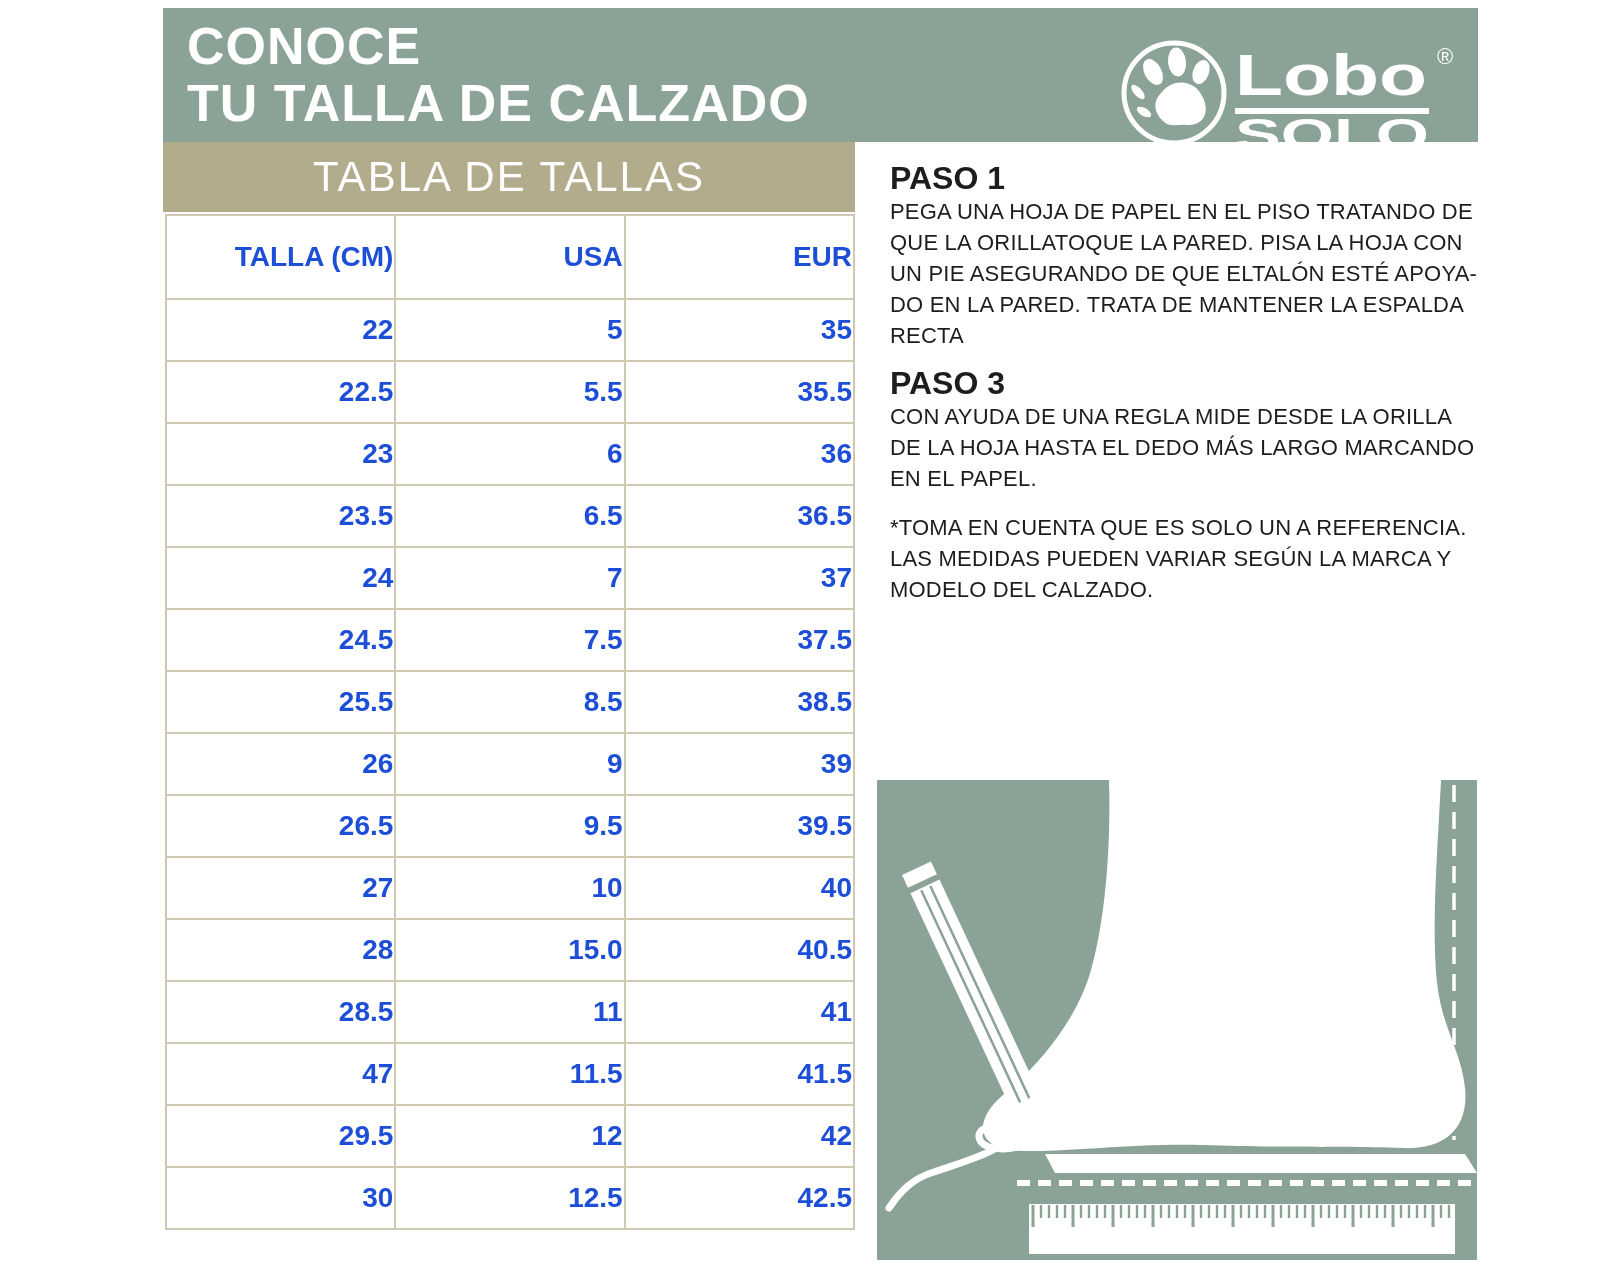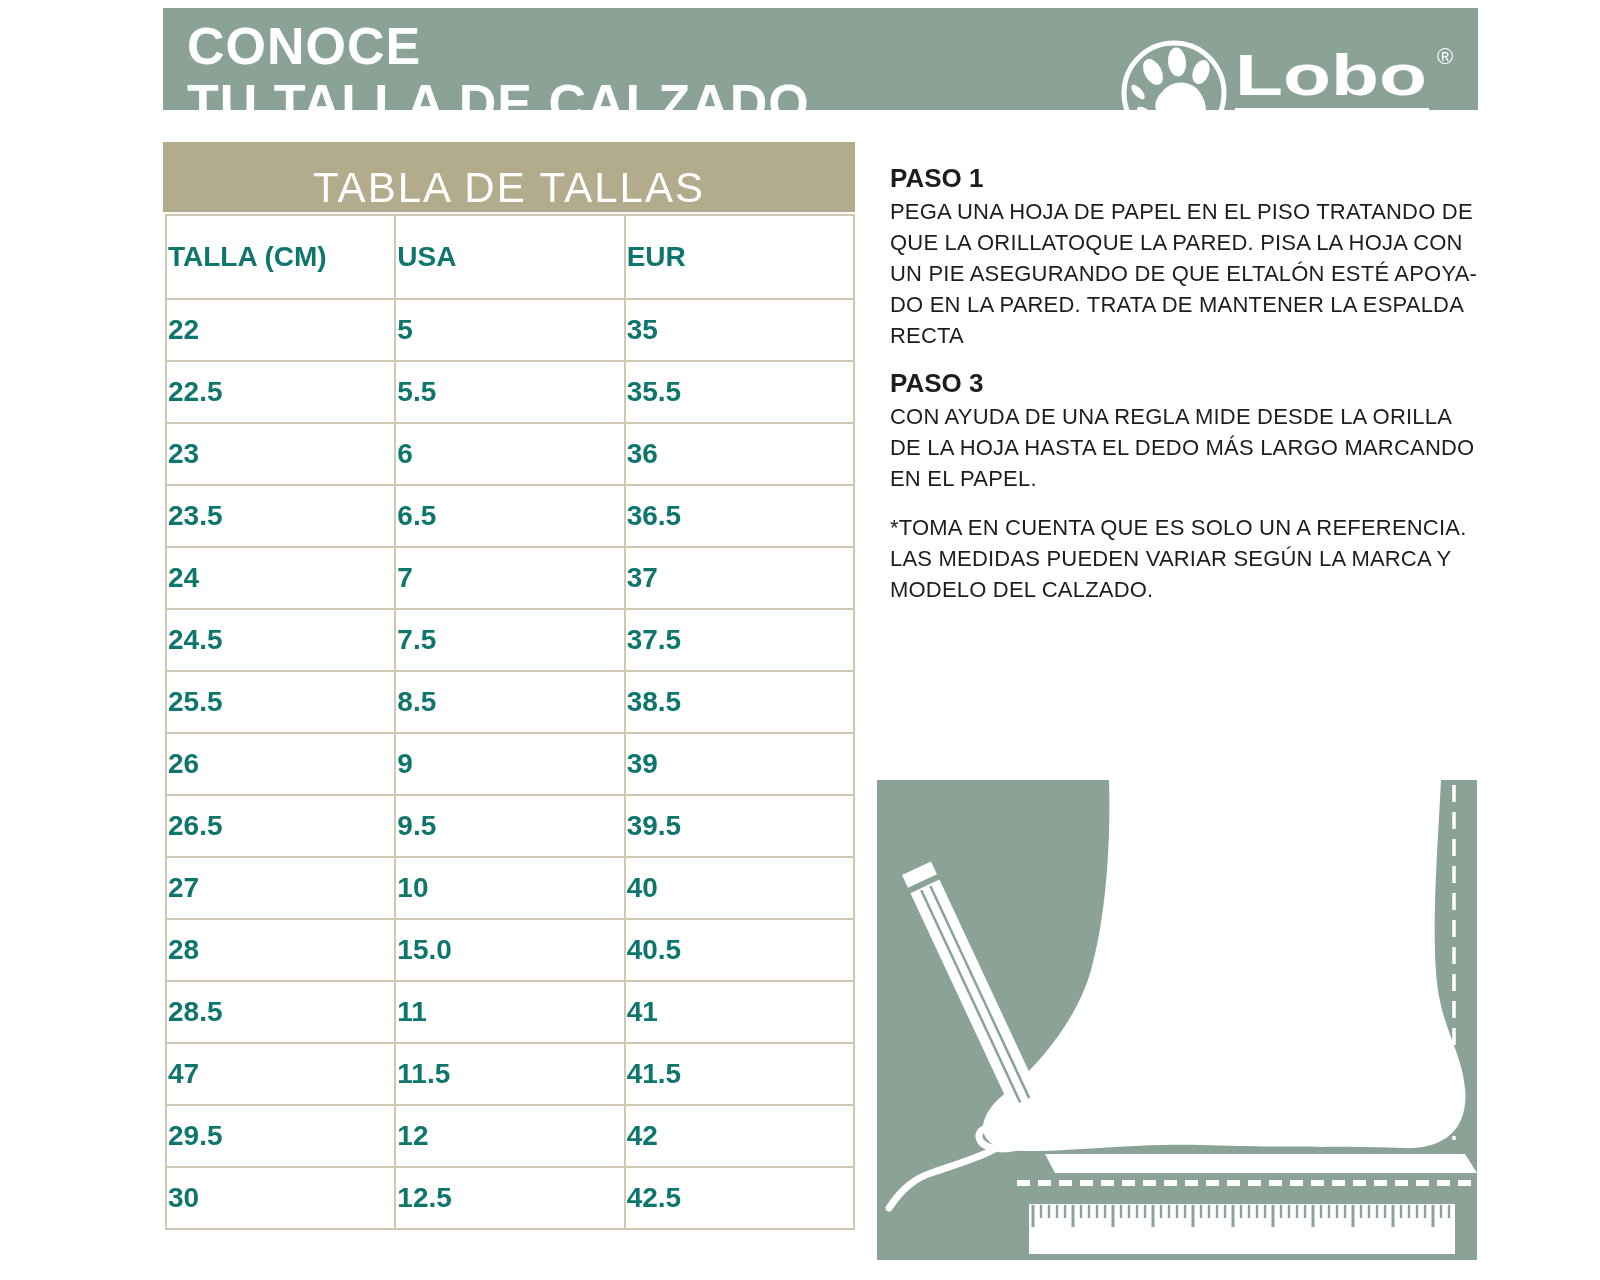--- a/index.html
+++ b/index.html
@@ -2,49 +2,49 @@
 <html><head>
 <meta charset="utf-8">
 <style>
   html,body{margin:0;padding:0;background:#ffffff;}
   .canvas{
     position:relative;width:1600px;height:1280px;background:#ffffff;overflow:hidden;
     font-family:"Liberation Sans",sans-serif;color:#1d1d1b;
   }
   
   .header{
-    position:absolute;left:163px;top:8px;width:1315px;height:102px;
+    position:absolute;left:163px;top:8px;width:1315px;height:134px;
     background:#8BA396;
   }
   .header-title{
     position:absolute;left:24px;top:10px;
     color:#ffffff;font-weight:bold;font-size:52px;line-height:57px;letter-spacing:1px;
   }
   .logo{position:absolute;right:16px;top:24px;width:345px;height:122px;}
   
   .tan-bar{
     position:absolute;left:163px;top:142px;width:692px;height:70px;
     background:#B2AC8D;color:#ffffff;
-    display:flex;align-items:flex-end;justify-content:center;
+    display:flex;align-items:center;justify-content:center;
     font-size:42px;font-weight:normal;letter-spacing:2px;
   }
   
   .size-table{
     position:absolute;left:165px;top:214px;width:690px;
     border-collapse:collapse;table-layout:fixed;
   }
   .size-table th,.size-table td{
-    border:2px solid #CFC9B2;text-align:left;vertical-align:middle;
-    font-weight:bold;color:#0f766e;background:#ffffff;
+    border:2px solid #CFC9B2;text-align:right;vertical-align:middle;
+    font-weight:bold;color:#1d4ed8;background:#ffffff;
   }
   .size-table th{height:80px;font-size:28px;}
   .size-table td{height:58px;font-size:28px;border-radius:23px;}
   
   .steps-col{position:absolute;left:890px;top:160px;width:600px;}
-  .step-heading{font-size:26px;font-weight:bold;line-height:36px;margin:0;}
+  .step-heading{font-size:32px;font-weight:bold;line-height:36px;margin:0;}
   .step-body{font-size:22px;line-height:31px;margin:0;white-space:pre;letter-spacing:0.2px;}
   .steps-col div.step:nth-of-type(2){margin-top:14px;}
   .steps-col div.step:nth-of-type(3){margin-top:28px;text-align:right;}
   .note{margin-top:18px;font-size:22px;line-height:31px;white-space:pre;letter-spacing:0.2px;}
   
   .illustration{
     position:absolute;left:877px;top:780px;width:600px;height:480px;background:#8BA396;
   }
   .illustration svg{display:block;}
 </style>

